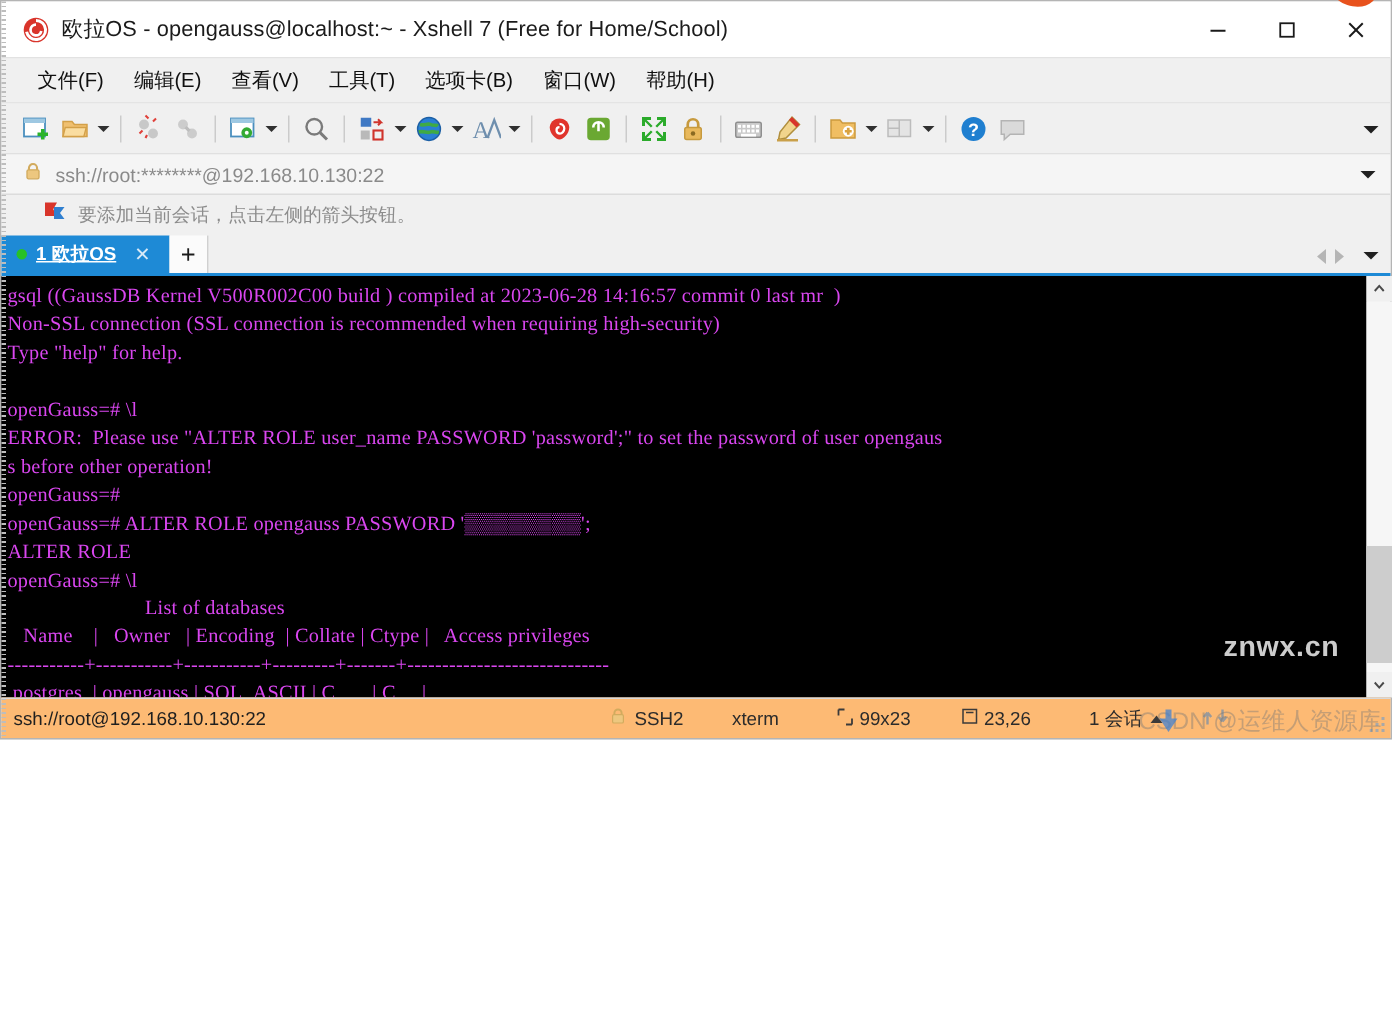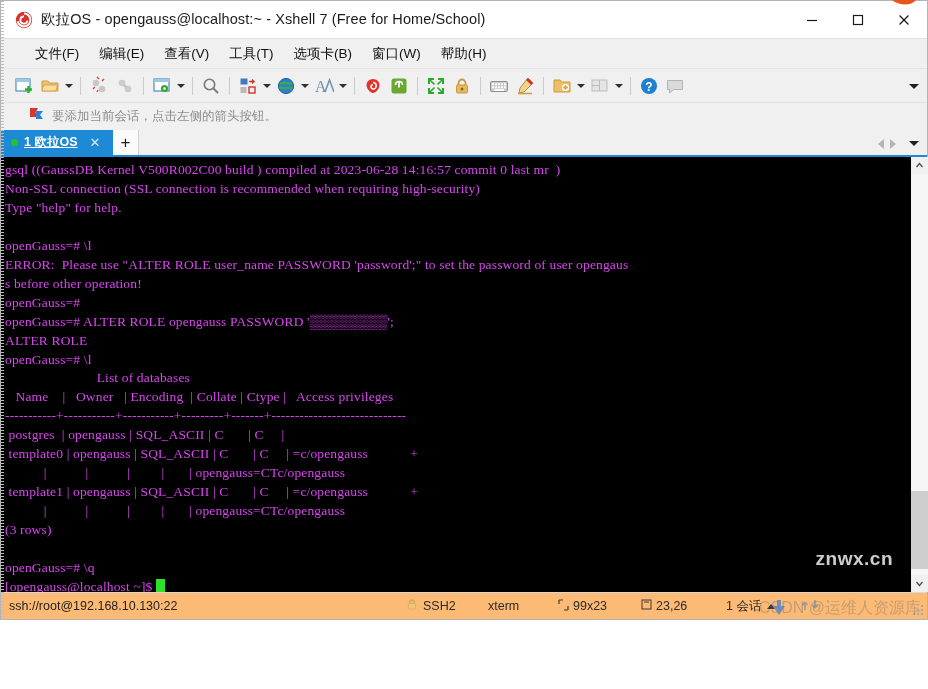--- a/index.html
+++ b/index.html
@@ -3,21 +3,21 @@
 <meta charset="utf-8">
 <style>
   * { box-sizing: border-box; margin: 0; padding: 0; }
   html, body {
     width: 928px; height: 689px;
     overflow: hidden;
     background: #ffffff;
     font-family: "Liberation Sans", sans-serif;
   }
   #app {
-    width: 928px; height: 620px;
+    width: 928px; height: 493px;
     position: relative;
     display: flex; flex-direction: column;
     background: #f0f0f0;
     border: 1px solid #b4b4b4;
   }
 
   
   .titlebar {
     height: 38px; flex: 0 0 38px;
     background: #ffffff;
@@ -42,21 +42,21 @@
   .win-btn svg { display:block; }
   .corner-blob {
     position: absolute; right: 2px; top: -14px; width: 44px; height: 30px;
     overflow: hidden; pointer-events: none;
   }
 
   
   .menubar {
     height: 30px; flex: 0 0 30px;
     background: #f0f0f0;
-    display: flex; align-items: center; padding-left: 24px;
+    display: flex; align-items: center; padding-left: 14px;
     border-bottom: 1px solid #e4e4e4;
   }
   .menu-item {
     font-size: 13.5px; color: #101010; padding: 3px 10px; white-space: nowrap;
   }
 
   
   .toolbar {
     height: 34px; flex: 0 0 34px;
     background: #f0f0f0;
@@ -441,20 +441,30 @@
 
     <div class="tb">
       <svg width="20" height="20" viewBox="0 0 20 20">
         <path d="M2.5 4.5h15v9h-9l-4 3.5v-3.5h-2z" fill="#dadada" stroke="#b4b4b4" stroke-width="1"></path>
       </svg>
     </div>
 
     <div class="tb-overflow"></div>
   </div>
 
+  <div class="addrbar">
+    <span>
+      <svg width="14" height="14" viewBox="0 0 14 14">
+        <path d="M4.3 6.4V5a2.7 2.7 0 0 1 5.4 0v1.4" fill="none" stroke="#d2ab5e" stroke-width="1.4"></path>
+        <rect x="3" y="6.2" width="8" height="6" rx="1" fill="#edc77f" stroke="#d2ab5e" stroke-width="0.9"></rect>
+      </svg>
+    </span>
+    <span class="addr-text" title="ssh://">ssh://root:********@192.168.10.130:22</span>
+    <span class="addr-caret"></span>
+  </div>
 
   <div class="hintbar">
     <span>
       <svg width="16" height="15" viewBox="0 0 16 15">
         <path d="M1 1h8l-2.5 4.5L9 10H1z" fill="#d8352b"></path>
         <path d="M7 4h7l-3 4 3 4H7z" fill="#2f7fd0"></path>
       </svg>
     </span>
     <span class="hint-text">要添加当前会话，点击左侧的箭头按钮。</span>
   </div>

